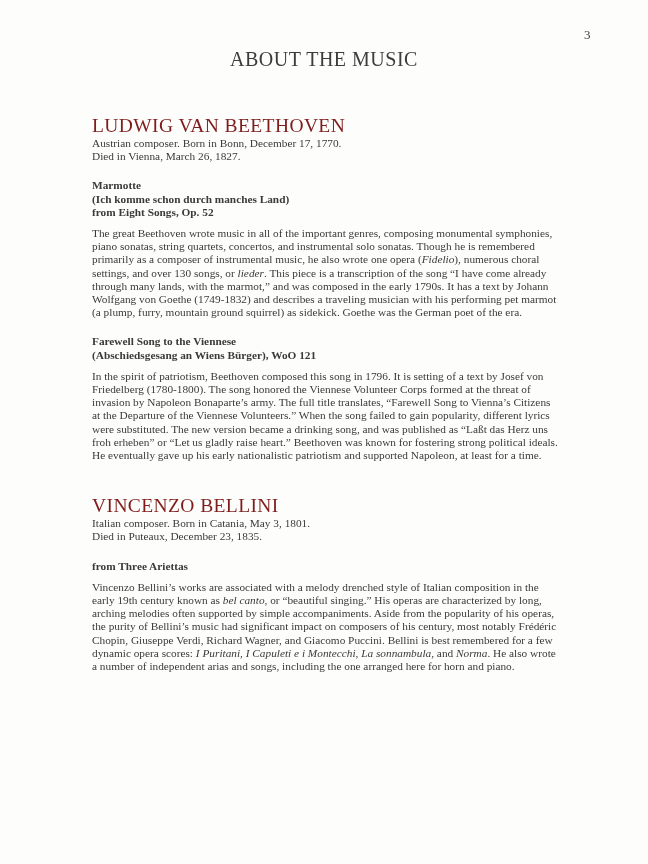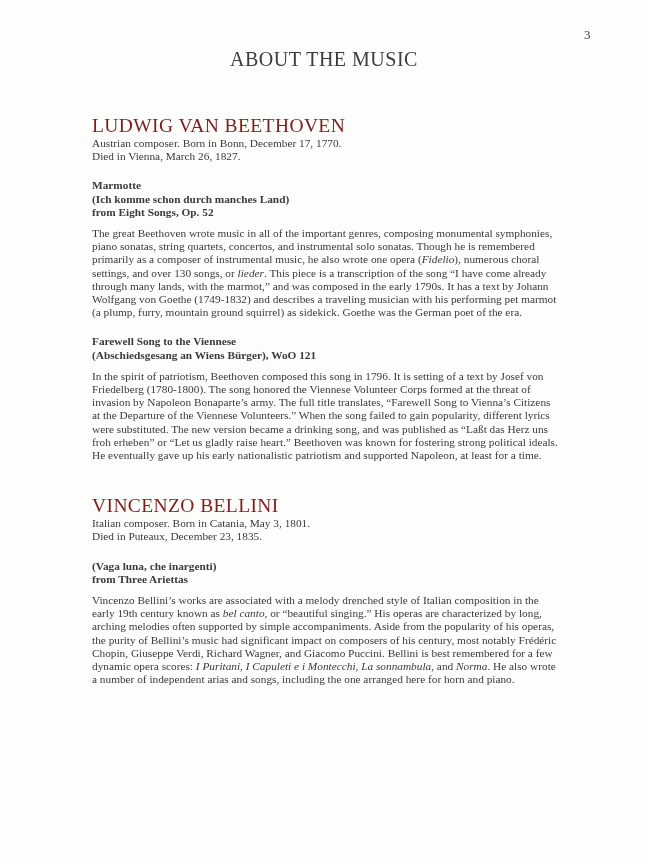--- a/index.html
+++ b/index.html
@@ -89,20 +89,19 @@
     </section>
 
     <section class="section">
       <h2 class="composer-heading">VINCENZO BELLINI</h2>
       <p class="bio">
         <span class="bio-line">Italian composer. Born in Catania, May 3, 1801.</span>
         <span class="bio-line">Died in Puteaux, December 23, 1835.</span>
       </p>
 
       <p class="work-title">
-        <span class="wt-line">(Vaga luna, che inargenti)</span>
         <span class="wt-line">from Three Ariettas</span>
       </p>
       <p class="para"><span>Vincenzo Bellini’s works are associated with a melody drenched style of Italian composition in the early 19th century known as </span><i>bel canto</i><span>, or “beautiful singing.” His operas are characterized by long, arching melodies often supported by simple accompaniments. Aside from the popularity of his operas, the purity of Bellini’s music had significant impact on composers of his century, most notably Frédéric Chopin, Giuseppe Verdi, Richard Wagner, and Giacomo Puccini. Bellini is best remembered for a few dynamic opera scores: </span><i>I Puritani</i><span>, </span><i>I Capuleti e i Montecchi</i><span>, </span><i>La sonnambula</i><span>, and </span><i>Norma</i><span>. He also wrote a number of independent arias and songs, including the one arranged here for horn and piano.</span></p>
     </section>
 
   </div>
 </div>
 
 </body></html>

